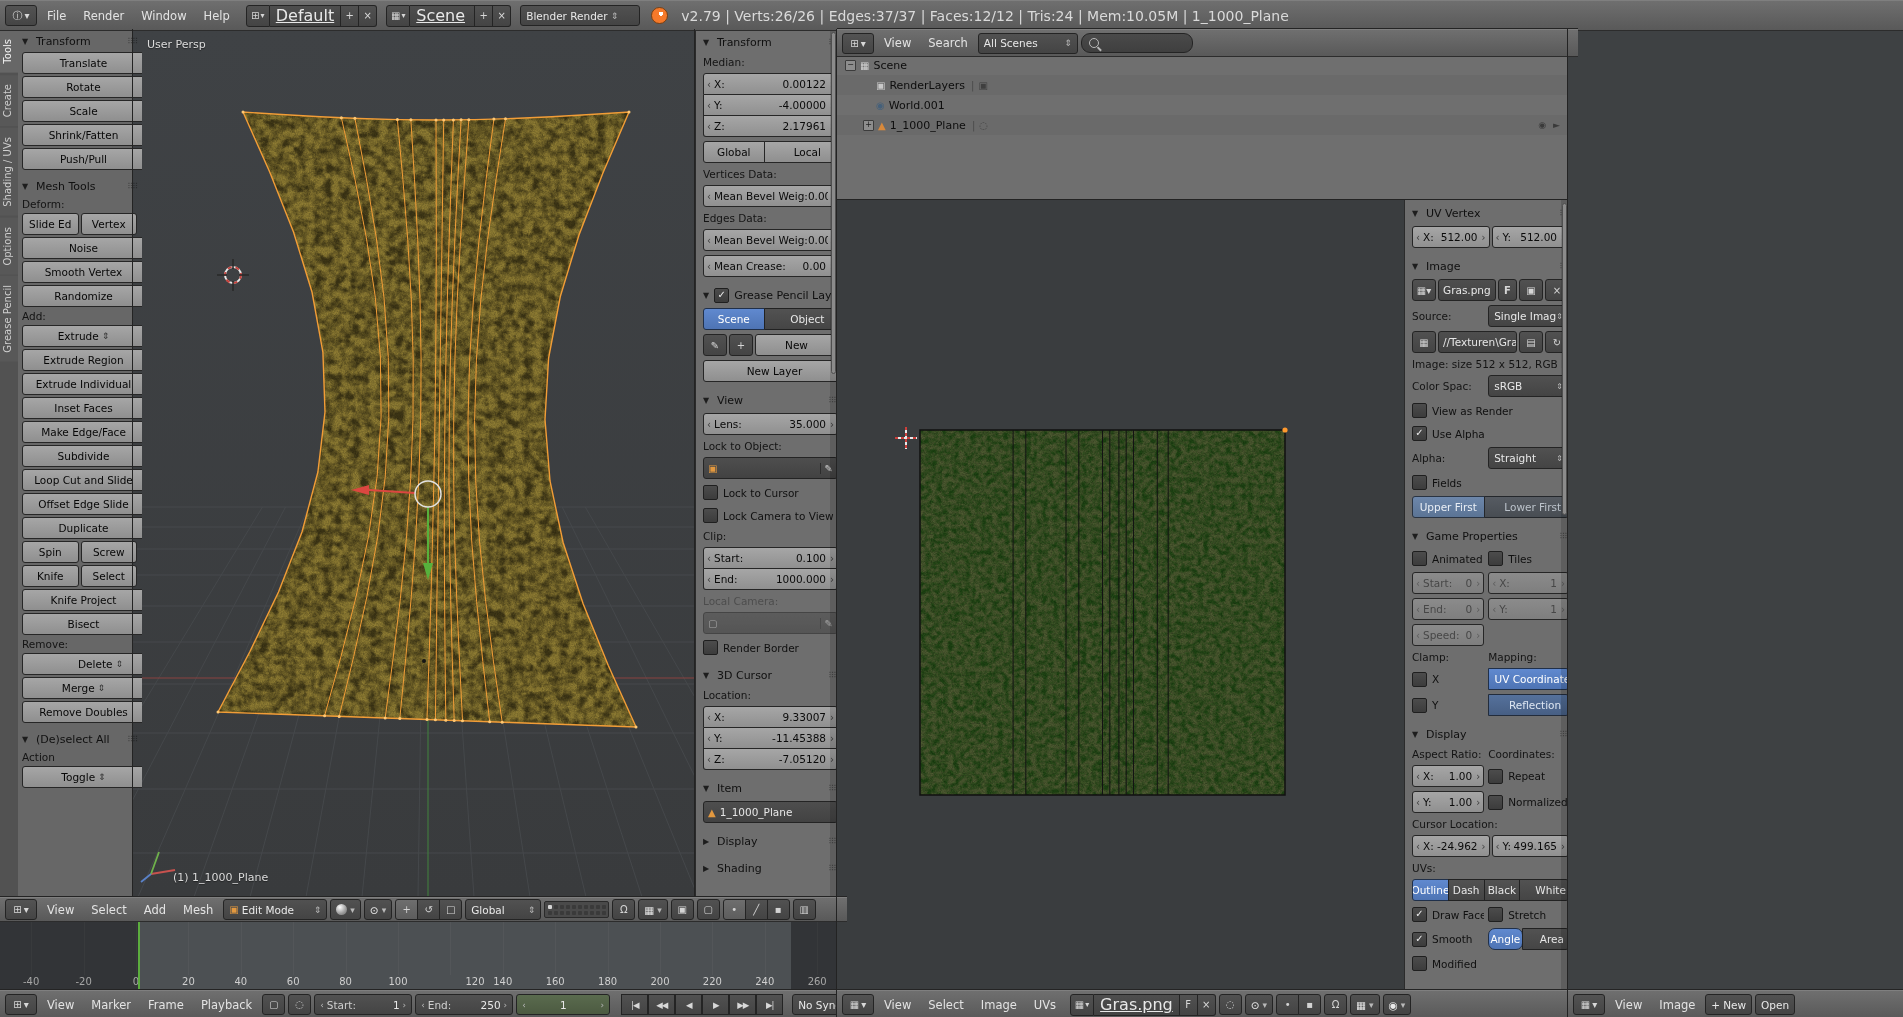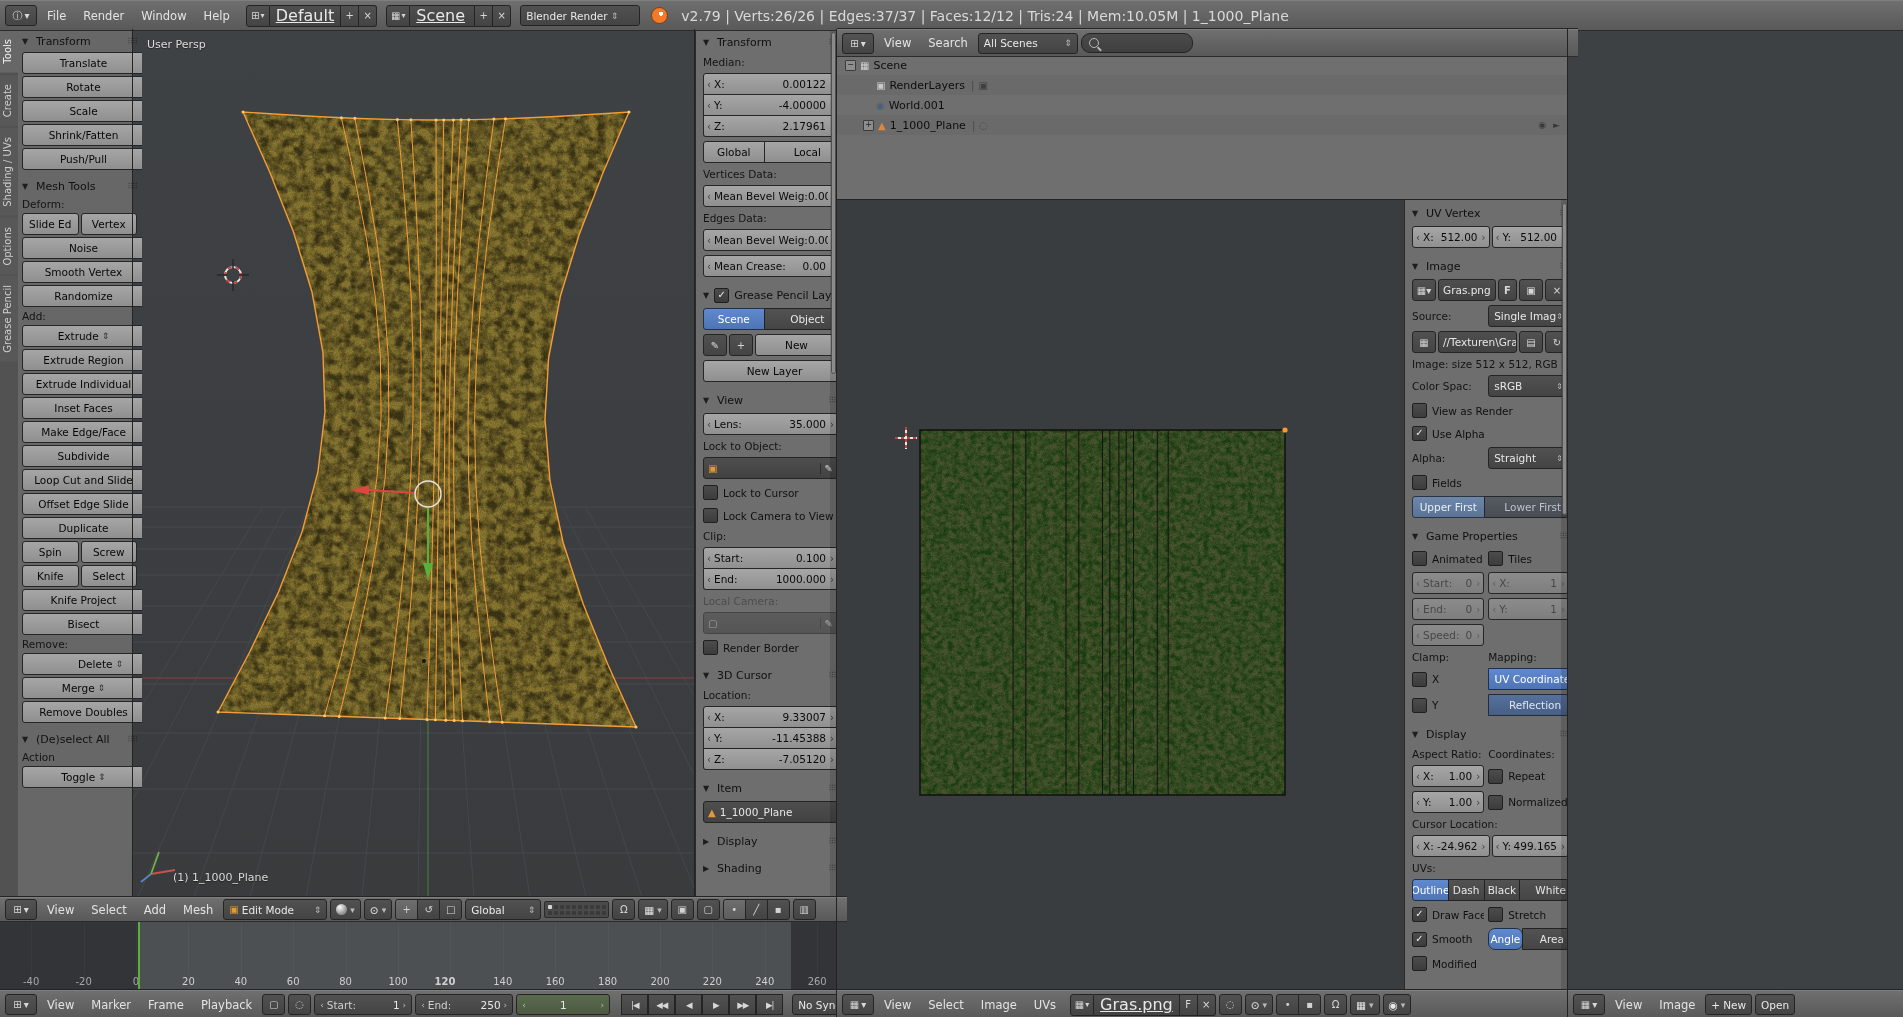--- a/index.html
+++ b/index.html
@@ -673,21 +673,21 @@
       <div class="tlab" style="left: 188.4px;">20</div>
       <div class="tline" style="left: 240.8px;"></div>
       <div class="tlab" style="left: 240.8px;">40</div>
       <div class="tline" style="left: 293.2px;"></div>
       <div class="tlab" style="left: 293.2px;">60</div>
       <div class="tline" style="left: 345.6px;"></div>
       <div class="tlab" style="left: 345.6px;">80</div>
       <div class="tline" style="left: 398px;"></div>
       <div class="tlab" style="left: 398px;">100</div>
       <div class="tline" style="left: 450.4px;"></div>
-      <div class="tlab" style="left: 445px; font-weight: bold;">120</div>
+      <div class="tlab" style="left: 475px;">120</div>
       <div class="tline" style="left: 502.8px;"></div>
       <div class="tlab" style="left: 502.8px;">140</div>
       <div class="tline" style="left: 555.2px;"></div>
       <div class="tlab" style="left: 555.2px;">160</div>
       <div class="tline" style="left: 607.6px;"></div>
       <div class="tlab" style="left: 607.6px;">180</div>
       <div class="tline" style="left: 660px;"></div>
       <div class="tlab" style="left: 660px;">200</div>
       <div class="tline" style="left: 712.4px;"></div>
       <div class="tlab" style="left: 712.4px;">220</div>

